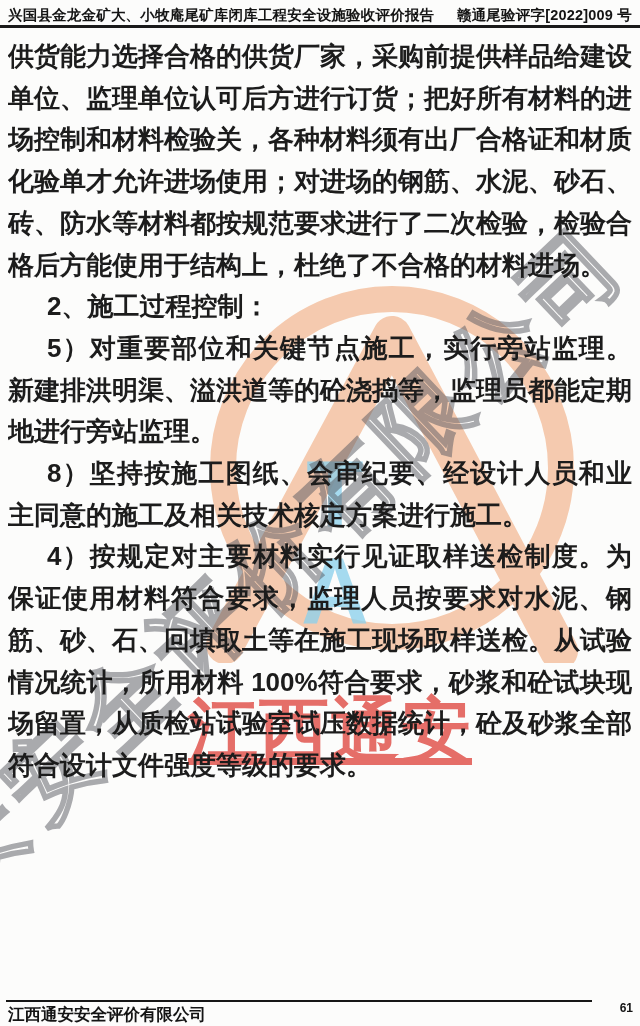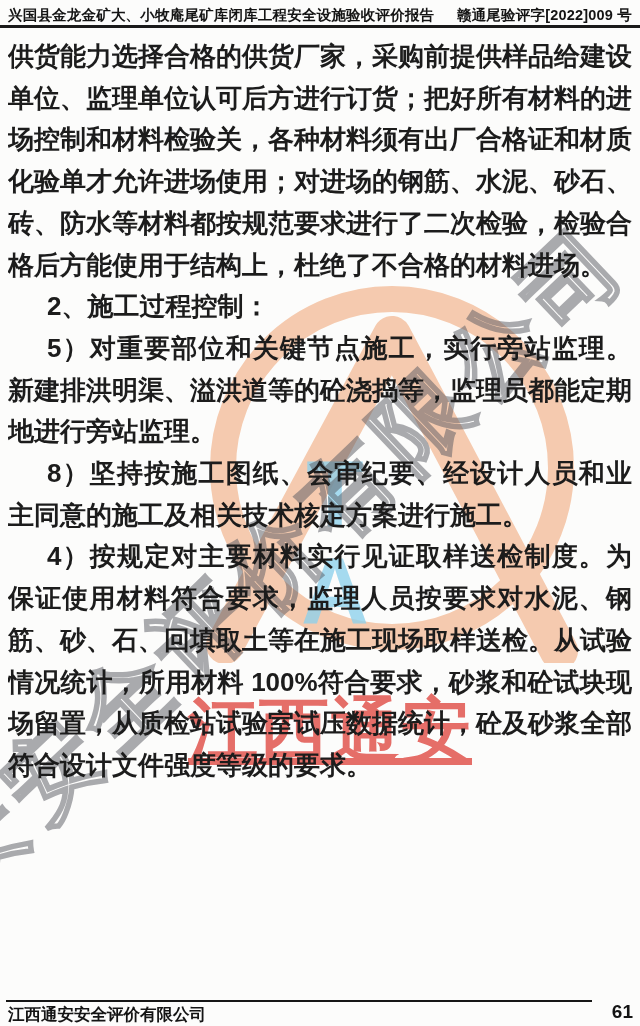--- a/index.html
+++ b/index.html
@@ -40,21 +40,21 @@
   .footer-rule {
     position: absolute; top: 1000px; left: 6px; width: 586px; height: 2.4px;
     background: #161616;
   }
   .footer-company {
     position: absolute; top: 1004px; left: 8px;
     font-size: 16.5px; font-weight: 700; color: #141414;
   }
   .footer-page-number {
     position: absolute; top: 1001px; right: 7px;
-    font-size: 19px; font-weight: 700; color: #141414;
+    font-size: 12px; font-weight: 700; color: #141414;
   }
 
   
   .wm-layer {
     position: absolute; inset: 0;
     pointer-events: none;
     mix-blend-mode: multiply;
   }
   .wm-stamp {
     position: absolute; left: 197px; top: 273px;

